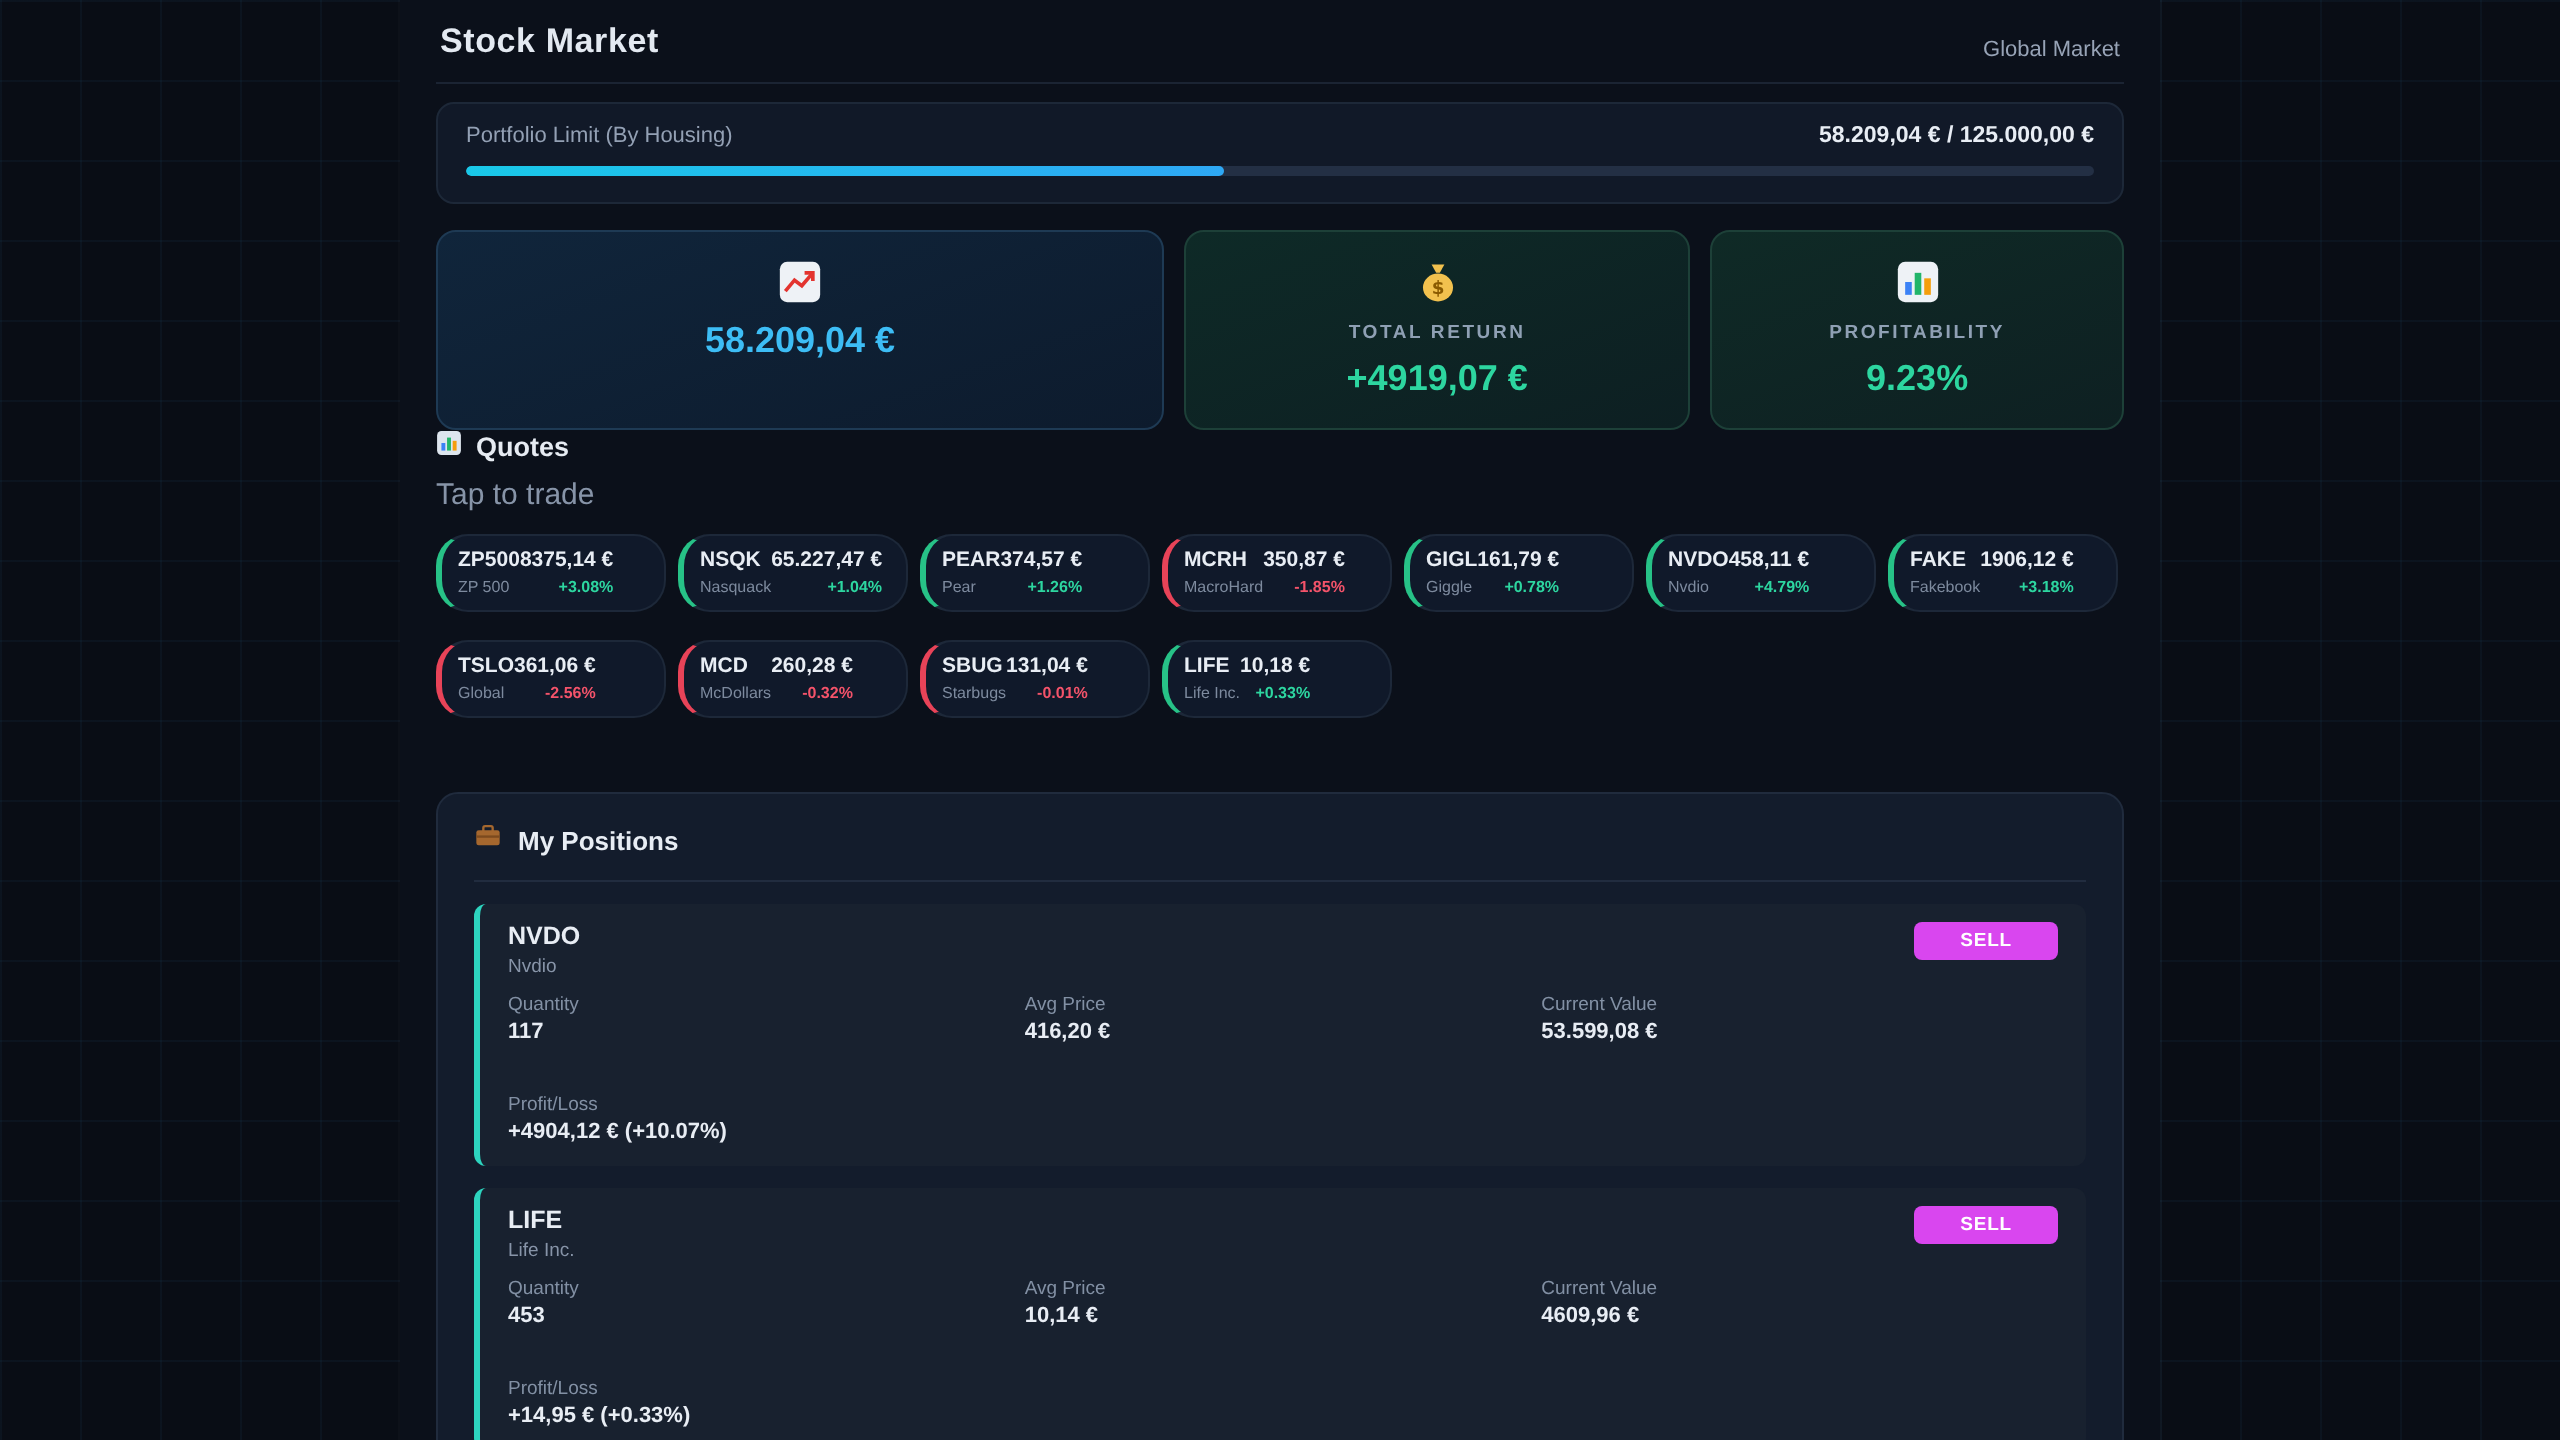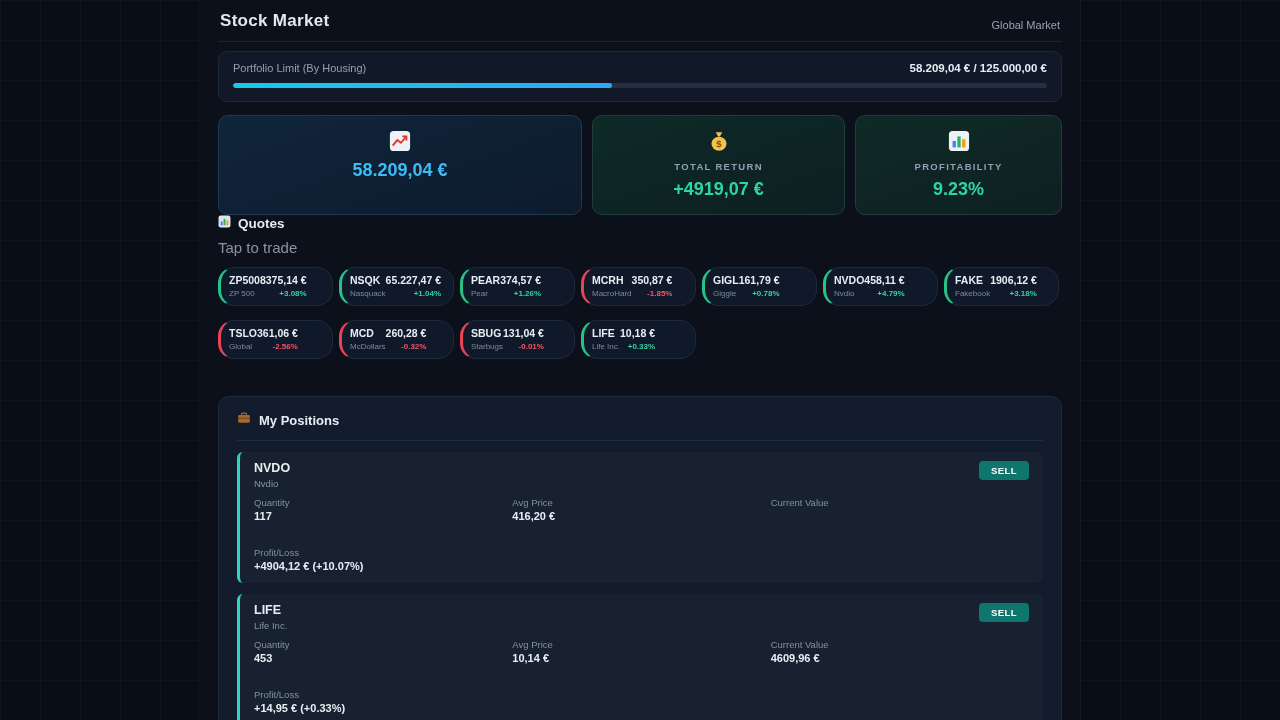--- a/index.html
+++ b/index.html
@@ -60,23 +60,23 @@
   .up .q-change { color: #2dd6a0; }
   .down .q-change { color: #f4536a; }
   
   .panel { margin-top: 37px; background: #131c2c; border: 1px solid #202b3d; border-radius: 11px; padding: 14px 18px 16px; }
   .panel-head { display: flex; align-items: flex-end; gap: 8px; font-size: 13px; font-weight: 700; padding-bottom: 12px; border-bottom: 1px solid #212c3f; }
   .pos { margin-top: 11px; background: #18212f; border-left: 3px solid #2dd4bf; border-radius: 6px; padding: 9px 14px 11px; }
   .pos-head { display: flex; justify-content: space-between; align-items: flex-start; }
   .pos-sym { font-size: 12.5px; font-weight: 700; }
   .pos-name { font-size: 9.5px; color: #8794a8; margin-top: 3px; }
   .sell {
-    background: #0f766e; color: #fff; border: none; border-radius: 4px;
+    background: #d946ef; color: #fff; border: none; border-radius: 4px;
     font-size: 9.5px; font-weight: 700; letter-spacing: .4px;
-    padding: 4px 12px; cursor: pointer; font-family: inherit;
+    padding: 4px 23px; cursor: pointer; font-family: inherit;
   }
   .pos-grid { margin-top: 8px; display: grid; grid-template-columns: 1fr 1fr 1fr; row-gap: 25px; }
   .f-label { font-size: 9.5px; color: #8290a4; }
   .f-value { font-size: 11px; font-weight: 700; margin-top: 2px; color: #e8edf4; }
 </style>
 </head>
 <body>
 
 <div class="page">
 
@@ -283,20 +283,21 @@
         <div>
           <div class="f-label">Quantity</div>
           <div class="f-value">117</div>
         </div>
         <div>
           <div class="f-label">Avg Price</div>
           <div class="f-value">416,20 €</div>
         </div>
         <div>
           <div class="f-label">Current Value</div>
+          <div class="f-value">53.599,08 €</div>
         </div>
         <div>
           <div class="f-label">Profit/Loss</div>
           <div class="f-value gain">+4904,12 € (+10.07%)</div>
         </div>
       </div>
     </div>
 
     <div class="pos">
       <div class="pos-head">

